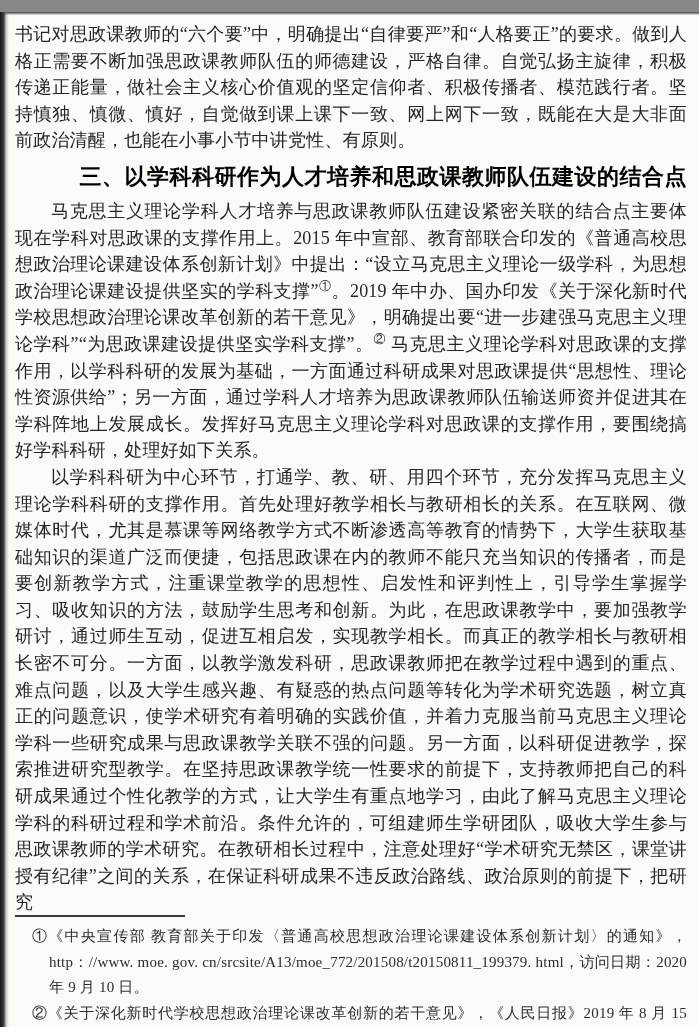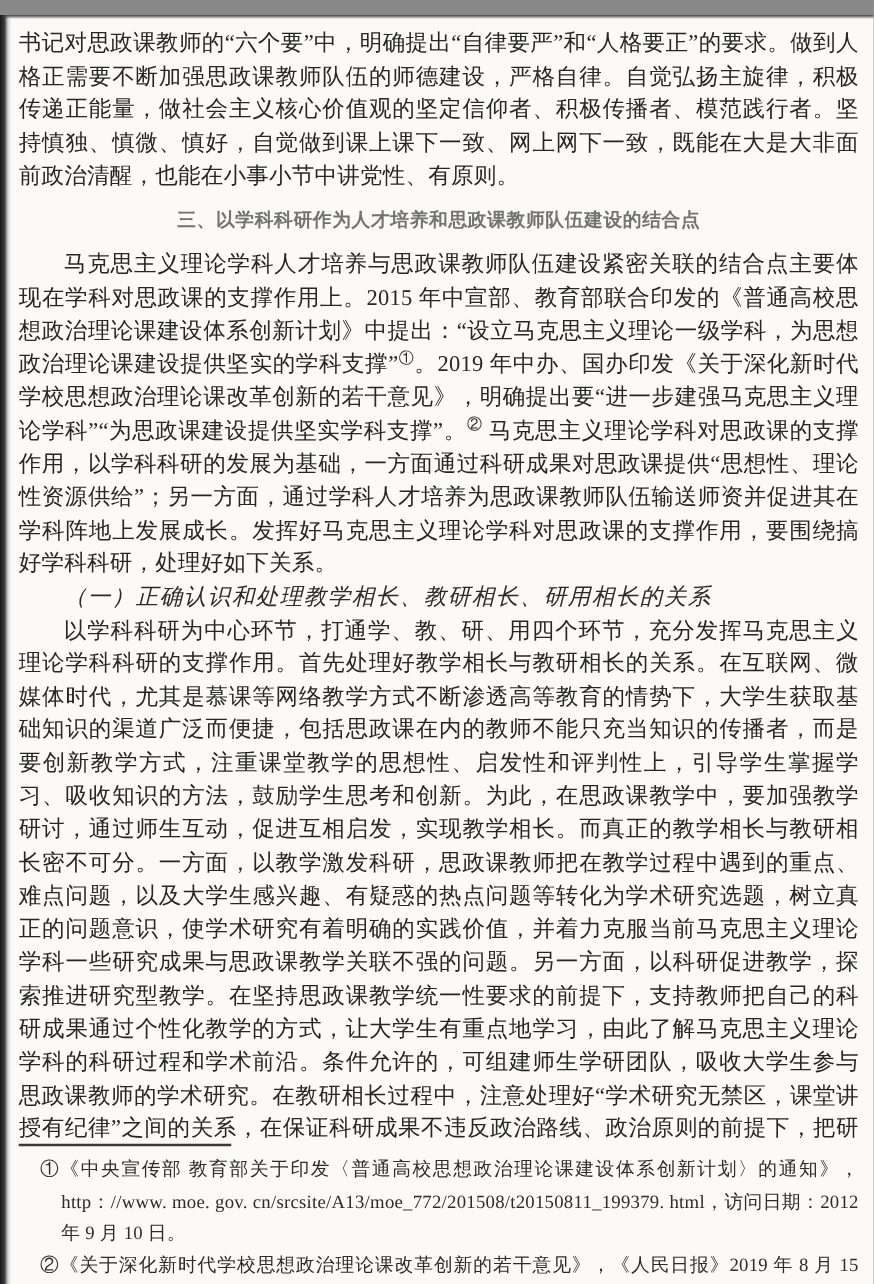--- a/index.html
+++ b/index.html
@@ -38,25 +38,25 @@
     font-size:18px;
     line-height:26.6px;
     text-align:justify;
     letter-spacing:0.2px;
   }
   .indent{text-indent:2em;}
   .heading{
     margin:8px 0 7px 0;
     font-family:"Liberation Sans","DejaVu Sans",sans-serif;
     font-weight:bold;
-    font-size:15px;
+    font-size:22px;
     line-height:29px;
-    text-align:center;
+    text-align:right;
     letter-spacing:0.5px;
-    color:#737373;
+    color:#000000;
   }
   .subheading{
     margin:0;
     font-size:18px;
     line-height:26.6px;
     font-style:italic;
     font-weight:normal;
     text-indent:2em;
     letter-spacing:1.2px;
     color:#2a2a2a;
@@ -92,24 +92,23 @@
   <div class="edge-top"></div>
   <div class="edge-left"></div>
 
   <div class="main">
     <p class="body">书记对思政课教师的“六个要”中，明确提出“自律要严”和“人格要正”的要求。做到人格正需要不断加强思政课教师队伍的师德建设，严格自律。自觉弘扬主旋律，积极传递正能量，做社会主义核心价值观的坚定信仰者、积极传播者、模范践行者。坚持慎独、慎微、慎好，自觉做到课上课下一致、网上网下一致，既能在大是大非面前政治清醒，也能在小事小节中讲党性、有原则。</p>
 
     <h2 class="heading">三、以学科科研作为人才培养和思政课教师队伍建设的结合点</h2>
 
     <p class="body indent"><span>马克思主义理论学科人才培养与思政课教师队伍建设紧密关联的结合点主要体现在学科对思政课的支撑作用上。2015 年中宣部、教育部联合印发的《普通高校思想政治理论课建设体系创新计划》中提出：“设立马克思主义理论一级学科，为思想政治理论课建设提供坚实的学科支撑”</span><sup class="fnref">①</sup><span>。2019 年中办、国办印发《关于深化新时代学校思想政治理论课改革创新的若干意见》，明确提出要“进一步建强马克思主义理论学科”“为思政课建设提供坚实学科支撑”。</span><sup class="fnref">②</sup><span> 马克思主义理论学科对思政课的支撑作用，以学科科研的发展为基础，一方面通过科研成果对思政课提供“思想性、理论性资源供给”；另一方面，通过学科人才培养为思政课教师队伍输送师资并促进其在学科阵地上发展成长。发挥好马克思主义理论学科对思政课的支撑作用，要围绕搞好学科科研，处理好如下关系。</span></p>
 
-    <h3 class="subheading">（一）正确认识和处理教学相长、教研相长、研用相长的关系</h3>
 
     <p class="body indent">以学科科研为中心环节，打通学、教、研、用四个环节，充分发挥马克思主义理论学科科研的支撑作用。首先处理好教学相长与教研相长的关系。在互联网、微媒体时代，尤其是慕课等网络教学方式不断渗透高等教育的情势下，大学生获取基础知识的渠道广泛而便捷，包括思政课在内的教师不能只充当知识的传播者，而是要创新教学方式，注重课堂教学的思想性、启发性和评判性上，引导学生掌握学习、吸收知识的方法，鼓励学生思考和创新。为此，在思政课教学中，要加强教学研讨，通过师生互动，促进互相启发，实现教学相长。而真正的教学相长与教研相长密不可分。一方面，以教学激发科研，思政课教师把在教学过程中遇到的重点、难点问题，以及大学生感兴趣、有疑惑的热点问题等转化为学术研究选题，树立真正的问题意识，使学术研究有着明确的实践价值，并着力克服当前马克思主义理论学科一些研究成果与思政课教学关联不强的问题。另一方面，以科研促进教学，探索推进研究型教学。在坚持思政课教学统一性要求的前提下，支持教师把自己的科研成果通过个性化教学的方式，让大学生有重点地学习，由此了解马克思主义理论学科的科研过程和学术前沿。条件允许的，可组建师生学研团队，吸收大学生参与思政课教师的学术研究。在教研相长过程中，注意处理好“学术研究无禁区，课堂讲授有纪律”之间的关系，在保证科研成果不违反政治路线、政治原则的前提下，把研究</p>
   </div>
 
   <div class="footnote-area">
     <div class="fn-sep"></div>
-    <p class="footnote">①《中央宣传部 教育部关于印发〈普通高校思想政治理论课建设体系创新计划〉的通知》，http：//www. moe. gov. cn/srcsite/A13/moe_772/201508/t20150811_199379. html，访问日期：2012 年 9 月 10 日。</p>
+    <p class="footnote">①《中央宣传部 教育部关于印发〈普通高校思想政治理论课建设体系创新计划〉的通知》，http：//www. moe. gov. cn/srcsite/A13/moe_772/201508/t20150811_199379. html，访问日期：2020 年 9 月 10 日。</p>
     <p class="footnote">②《关于深化新时代学校思想政治理论课改革创新的若干意见》，《人民日报》2019 年 8 月 15 日，第 3 版。</p>
 
   </div>
 </div>
 
 </body></html>

